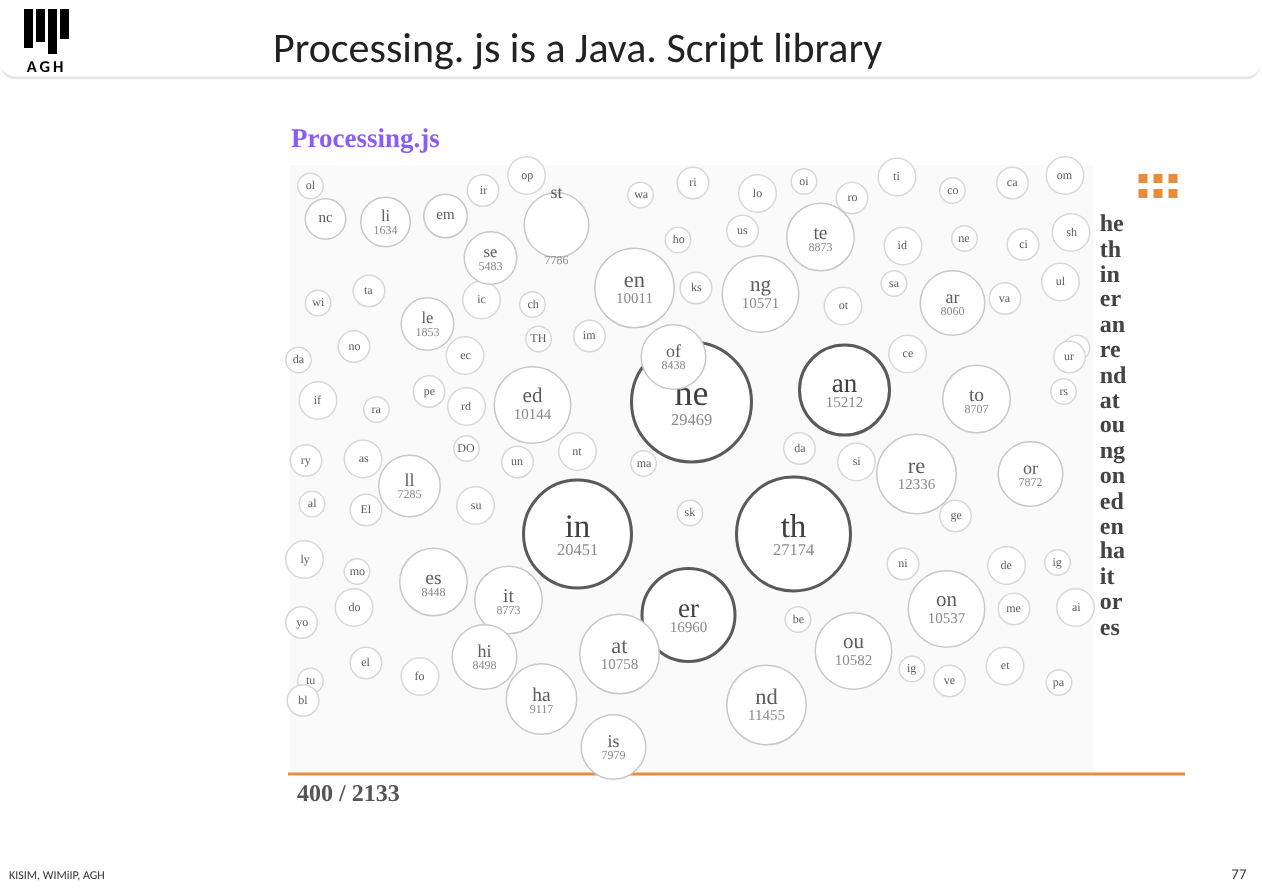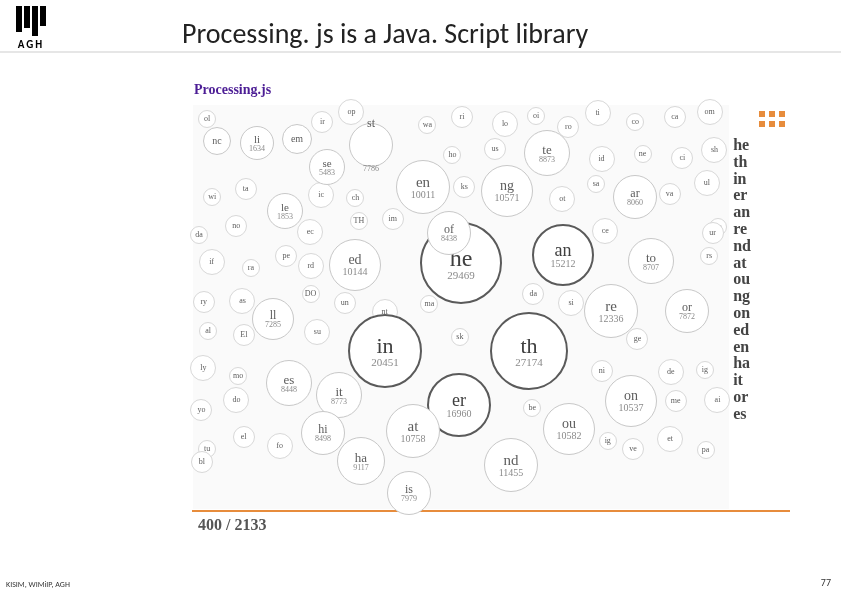--- a/index.html
+++ b/index.html
@@ -12,23 +12,24 @@
     color: #222;
     overflow: hidden;
   }
   .slide {
     position: relative;
     width: 100%;
     height: 100%;
   }
   .header {
     display: flex;
-    align-items: flex-end;
+    align-items: center;
     padding: 6px 10px 0 16px;
     border-bottom: 2px solid #e6e6e6;
+    border-radius: 11px;
   }
   .logo {
     display: flex;
     flex-direction: column;
     align-items: center;
     margin-right: 16px;
     color: #000;
   }
   .logo-bars {
     display: flex;
@@ -45,22 +46,22 @@
   }
   .figure {
     position: absolute;
     left: 192px;
     top: 82px;
     width: 598px;
   }
   .figure-title {
     font-family: Georgia, "Times New Roman", serif;
     font-weight: 700;
-    font-size: 14px;
-    color: #4c1d95;
+    font-size: 18px;
+    color: #8b5cf6;
     margin: 0 0 6px 2px;
   }
   .panel {
     display: flex;
     border: 1px solid #fff;
   }
   .bubbles {
     position: relative;
     width: 538px;
     height: 404px;
@@ -277,21 +278,21 @@
           </div>
           <div class="bubble" style="left: 36.4741px; top: 183.413px; width: 26px; height: 26px; font-size: 8px; border-color: rgb(216, 216, 216);">
             <span class="bg">as</span>
           </div>
           <div class="bubble" style="left: 108.625px; top: 179.858px; width: 18px; height: 18px; font-size: 8px; border-color: rgb(216, 216, 216);">
             <span class="bg">DO</span>
           </div>
           <div class="bubble" style="left: 140.723px; top: 187.431px; width: 22px; height: 22px; font-size: 8px; border-color: rgb(216, 216, 216);">
             <span class="bg">un</span>
           </div>
-          <div class="bubble" style="left: 178.558px; top: 178.103px; width: 26px; height: 26px; font-size: 8px; border-color: rgb(216, 216, 216); margin-top: 16px;">
+          <div class="bubble" style="left: 178.558px; top: 178.103px; width: 26px; height: 26px; font-size: 8px; border-color: rgb(216, 216, 216);">
             <span class="bg">nt</span>
           </div>
           <div class="bubble" style="left: 227.368px; top: 189.559px; width: 18px; height: 18px; font-size: 8px; border-color: rgb(216, 216, 216);">
             <span class="bg">ma</span>
           </div>
           <div class="bubble" style="left: 329.266px; top: 177.995px; width: 22px; height: 22px; font-size: 8px; border-color: rgb(216, 216, 216);">
             <span class="bg">da</span>
           </div>
           <div class="bubble" style="left: 365.111px; top: 184.831px; width: 26px; height: 26px; font-size: 8px; border-color: rgb(216, 216, 216);">
             <span class="bg">si</span>

